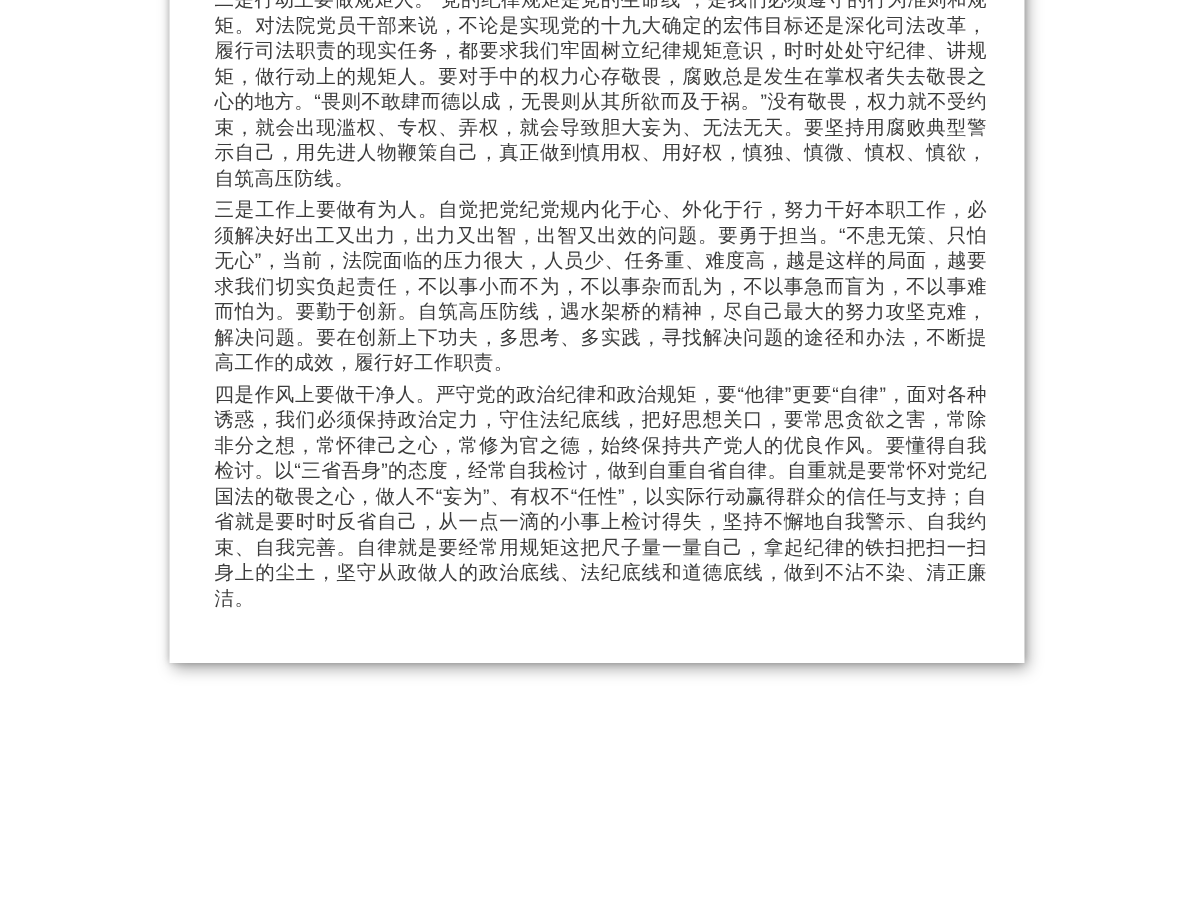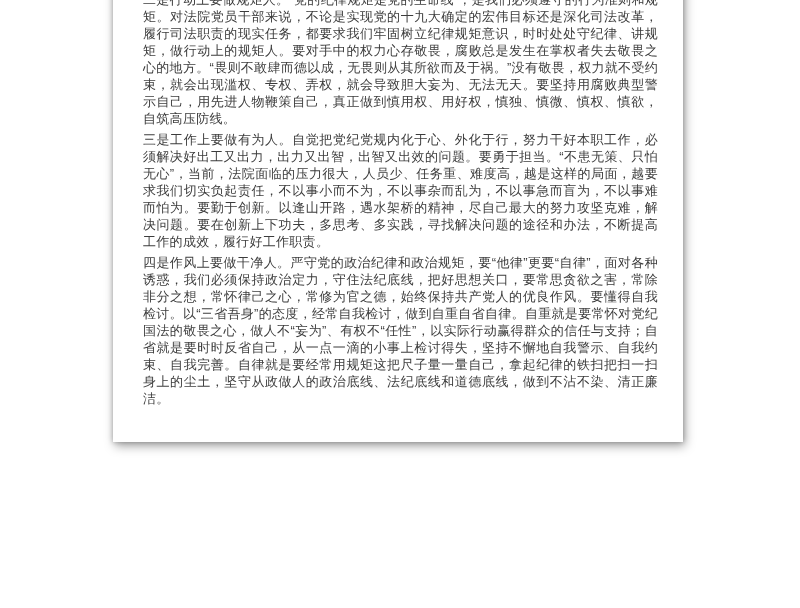--- a/index.html
+++ b/index.html
@@ -39,16 +39,16 @@
     word-break: break-all;
     letter-spacing: 0.3px;
   }
 </style>
 </head>
 <body>
 
 <div class="viewport">
   <div class="page">
     <p>二是行动上要做规矩人。“党的纪律规矩是党的生命线”，是我们必须遵守的行为准则和规矩。对法院党员干部来说，不论是实现党的十九大确定的宏伟目标还是深化司法改革，履行司法职责的现实任务，都要求我们牢固树立纪律规矩意识，时时处处守纪律、讲规矩，做行动上的规矩人。要对手中的权力心存敬畏，腐败总是发生在掌权者失去敬畏之心的地方。“畏则不敢肆而德以成，无畏则从其所欲而及于祸。”没有敬畏，权力就不受约束，就会出现滥权、专权、弄权，就会导致胆大妄为、无法无天。要坚持用腐败典型警示自己，用先进人物鞭策自己，真正做到慎用权、用好权，慎独、慎微、慎权、慎欲，自筑高压防线。</p>
-    <p>三是工作上要做有为人。自觉把党纪党规内化于心、外化于行，努力干好本职工作，必须解决好出工又出力，出力又出智，出智又出效的问题。要勇于担当。“不患无策、只怕无心”，当前，法院面临的压力很大，人员少、任务重、难度高，越是这样的局面，越要求我们切实负起责任，不以事小而不为，不以事杂而乱为，不以事急而盲为，不以事难而怕为。要勤于创新。以逢山开路，遇水架桥的精神，尽自己最大的努力攻坚克难，解决问题。要在创新上下功夫，多思考、多实践，寻找解决问题的途径和办法，不断提高工作的成效，履行好工作职责。</p>
+    <p>三是工作上要做有为人。自觉把党纪党规内化于心、外化于行，努力干好本职工作，必须解决好出工又出力，出力又出智，出智又出效的问题。要勇于担当。“不患无策、只怕无心”，当前，法院面临的压力很大，人员少、任务重、难度高，越是这样的局面，越要求我们切实负起责任，不以事小而不为，不以事杂而乱为，不以事急而盲为，不以事难而怕为。要勤于创新。自筑高压防线，遇水架桥的精神，尽自己最大的努力攻坚克难，解决问题。要在创新上下功夫，多思考、多实践，寻找解决问题的途径和办法，不断提高工作的成效，履行好工作职责。</p>
     <p>四是作风上要做干净人。严守党的政治纪律和政治规矩，要“他律”更要“自律”，面对各种诱惑，我们必须保持政治定力，守住法纪底线，把好思想关口，要常思贪欲之害，常除非分之想，常怀律己之心，常修为官之德，始终保持共产党人的优良作风。要懂得自我检讨。以“三省吾身”的态度，经常自我检讨，做到自重自省自律。自重就是要常怀对党纪国法的敬畏之心，做人不“妄为”、有权不“任性”，以实际行动赢得群众的信任与支持；自省就是要时时反省自己，从一点一滴的小事上检讨得失，坚持不懈地自我警示、自我约束、自我完善。自律就是要经常用规矩这把尺子量一量自己，拿起纪律的铁扫把扫一扫身上的尘土，坚守从政做人的政治底线、法纪底线和道德底线，做到不沾不染、清正廉洁。</p>
   </div>
 </div>
 
 </body></html>

